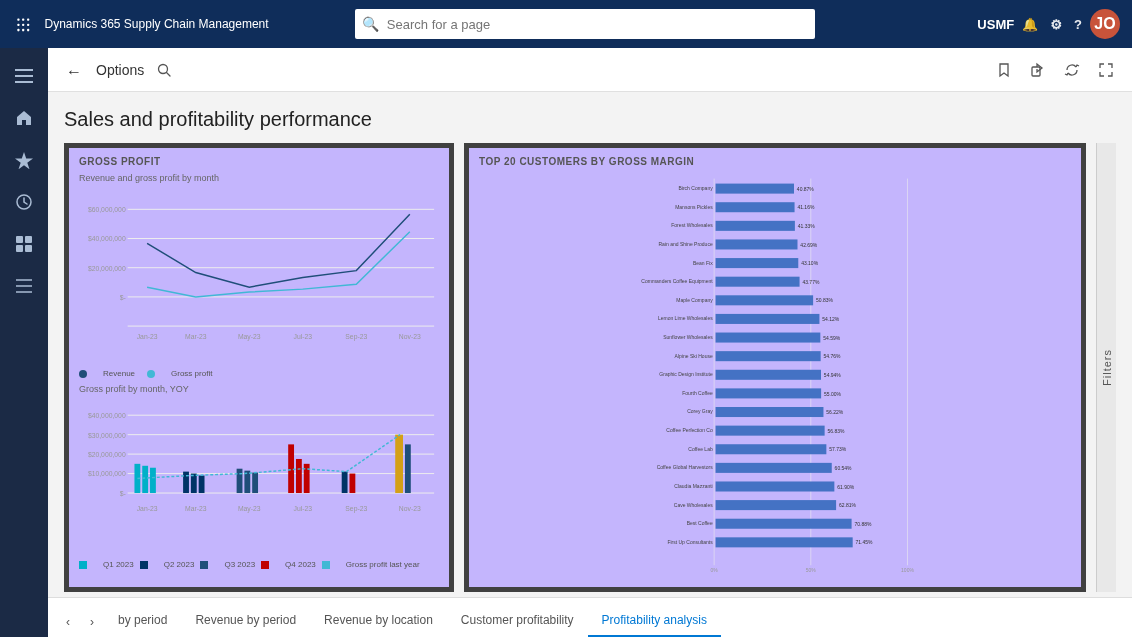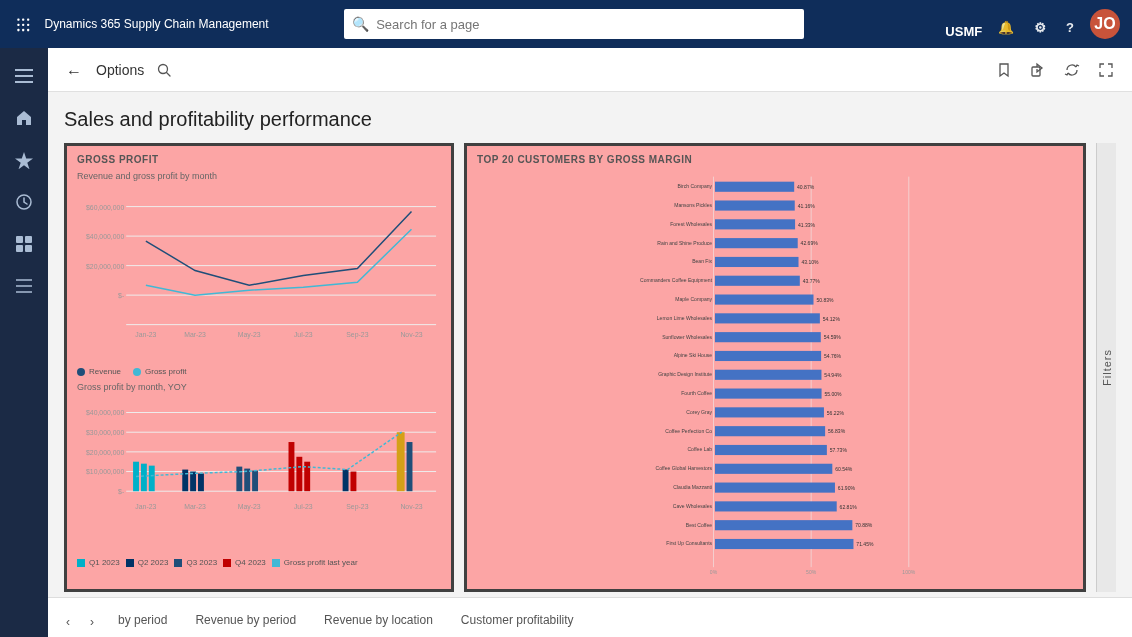--- a/index.html
+++ b/index.html
@@ -48,22 +48,22 @@
     .nav-search .search-icon {
       position: absolute;
       left: 8px;
       top: 50%;
       transform: translateY(-50%);
       color: #666;
       font-size: 14px;
     }
     .nav-right {
       display: flex;
-      align-items: flex-end;
-      gap: 12px;
+      align-items: center;
+      gap: 4px;
       margin-left: auto;
       color: white;
     }
     .nav-right span {
       font-size: 13px;
       font-weight: 600;
     }
     .nav-icon-btn {
       color: white;
       font-size: 16px;
@@ -189,22 +189,22 @@
       margin-bottom: 12px;
     }
 
     
     .charts-area {
       display: flex;
       gap: 10px;
       height: calc(100% - 40px);
     }
     .chart-panel {
-      background: #fca5a5;
-      border: 3px solid #404040;
+      background: #c4b5fd;
+      border: 5px solid #404040;
       flex: 1;
       overflow: hidden;
       position: relative;
     }
     .chart-panel-left {
       flex: 0 0 390px;
     }
     .chart-panel-right {
       flex: 1;
     }
@@ -242,21 +242,21 @@
     .chart-legend {
       display: flex;
       gap: 12px;
       padding: 2px 10px 4px;
       font-size: 8px;
       color: #555;
     }
     .legend-item {
       display: flex;
       align-items: center;
-      gap: 4px;
+      gap: 16px;
     }
     .legend-dot {
       width: 8px;
       height: 8px;
       border-radius: 50%;
     }
 
     
     .bottom-tabs {
       height: 40px;
@@ -633,16 +633,17 @@
       </div>
     </div>
 
     <div class="bottom-tabs">
       <div class="tab-nav-btn">‹</div>
       <div class="tab-nav-btn">›</div>
       <div class="tab-item">by period</div>
       <div class="tab-item">Revenue by period</div>
       <div class="tab-item">Revenue by location</div>
       <div class="tab-item">Customer profitability</div>
+      <div class="tab-item active">Profitability analysis</div>
     </div>
 
   </div>
 </div>
 
 </body></html>

